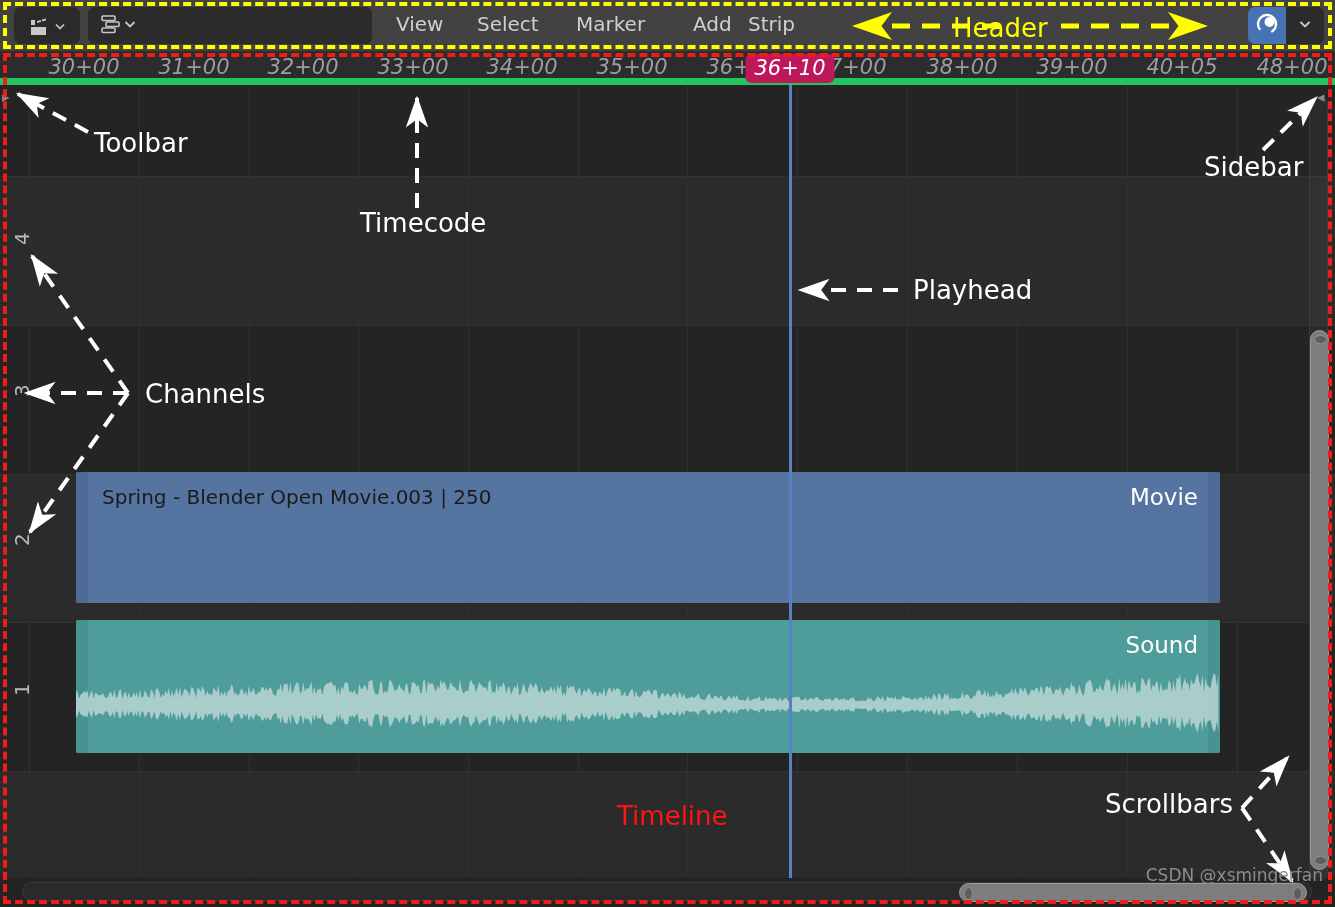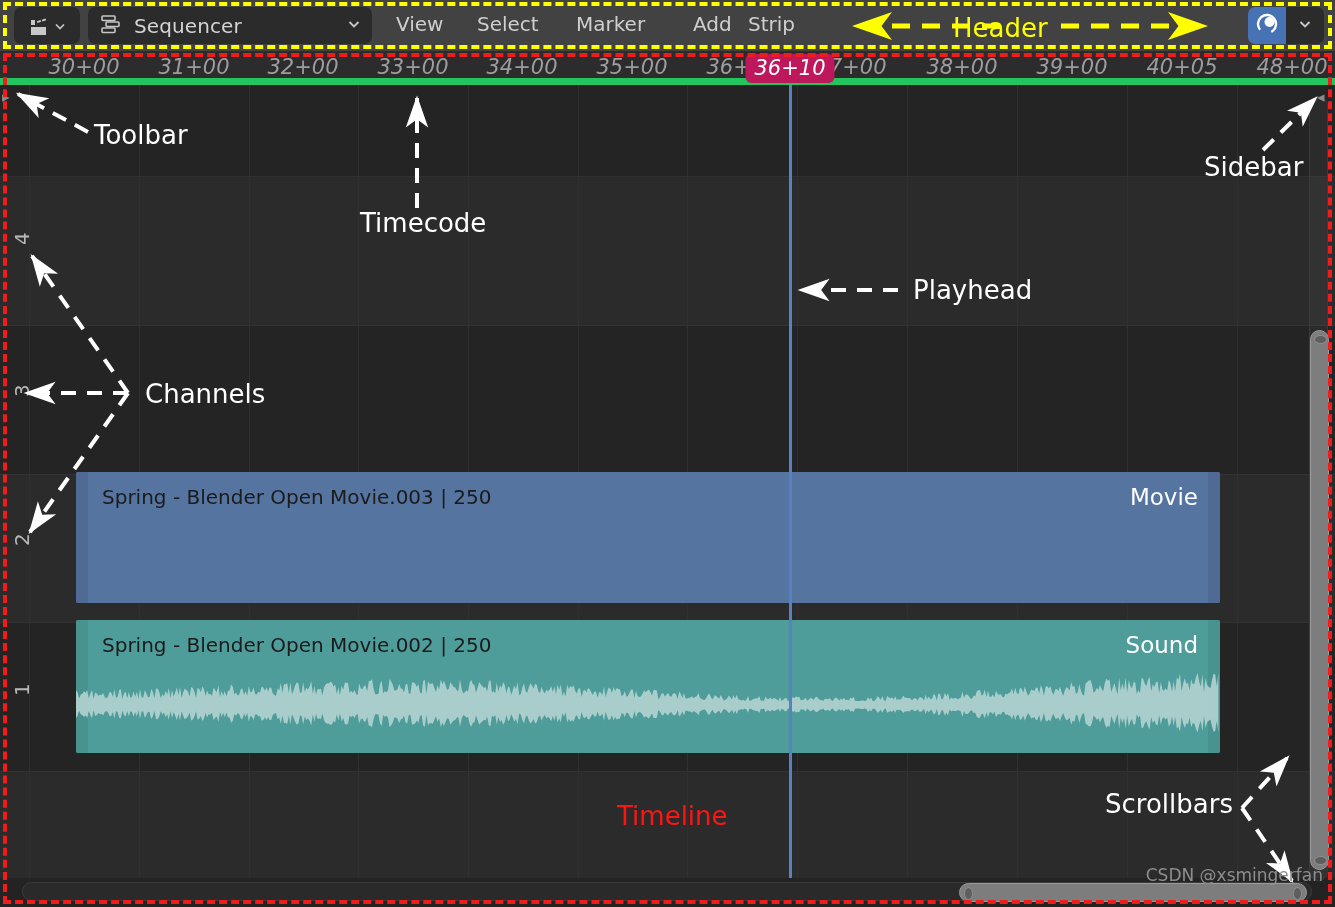--- a/index.html
+++ b/index.html
@@ -249,21 +249,20 @@
     </div>
 
     <div class="sequencer-dropdown">
       <span>
         <svg width="24" height="24" viewBox="0 0 24 24">
           <rect x="4" y="4" width="13" height="4.5" rx="1" stroke="#c8c8c8" stroke-width="1.6" fill="none"></rect>
           <rect x="8" y="10" width="13" height="4.5" rx="1" stroke="#c8c8c8" stroke-width="1.6" fill="none"></rect>
           <rect x="4" y="16" width="13" height="4.5" rx="1" stroke="#c8c8c8" stroke-width="1.6" fill="none"></rect>
         </svg>
       </span>
-      <span class="label">Sequencer</span>
       <span>
         <svg width="16" height="16" viewBox="0 0 16 16">
           <path d="M3.5 6 L8 10.5 L12.5 6" stroke="#c8c8c8" stroke-width="1.8" fill="none"></path>
         </svg>
       </span>
     </div>
 
     <div class="menu-item" id="menu-view">View</div>
     <div class="menu-item" id="menu-select">Select</div>
     <div class="menu-item" id="menu-marker">Marker</div>
@@ -338,21 +337,20 @@
       <div class="title">Spring - Blender Open Movie.003 | 250</div>
       <div class="type">Movie</div>
     </div>
 
     <div class="strip" id="strip-sound" style="left:76px; top:535px; width:1144px; height:133px;">
       <div class="handle-l"></div>
       <div class="handle-r"></div>
       <svg id="waveform" width="1144" height="133" viewBox="0 0 1144 133" style="position:absolute;left:0;top:0;">
           <path d="M0.0 70.0L1.6 72.5L3.2 78.6L4.8 74.2L6.4 73.7L8.0 71.1L9.6 72.9L11.2 70.1L12.8 78.4L14.4 73.4L16.0 70.1L17.6 79.1L19.2 72.4L20.8 73.6L22.4 75.7L24.0 74.8L25.6 74.9L27.2 72.9L28.8 77.2L30.4 78.3L32.0 76.5L33.6 72.0L35.2 72.5L36.8 77.0L38.4 69.3L40.0 78.1L41.6 76.7L43.2 70.1L44.8 69.6L46.4 78.9L48.0 73.6L49.6 71.6L51.2 78.2L52.8 72.0L54.4 77.8L56.0 76.9L57.6 71.4L59.2 76.8L60.8 71.7L62.4 78.8L64.0 69.1L65.6 77.6L67.2 77.5L68.8 70.3L70.4 73.3L72.0 77.3L73.6 77.0L75.2 68.9L76.8 71.8L78.4 78.3L80.0 68.8L81.6 68.6L83.2 71.7L84.8 77.9L86.4 74.2L88.0 76.3L89.6 70.8L91.2 74.5L92.8 68.0L94.4 78.1L96.0 70.1L97.6 76.6L99.2 72.6L100.8 67.4L102.4 74.9L104.0 67.0L105.6 77.8L107.2 72.3L108.8 68.4L110.4 70.0L112.0 71.6L113.6 76.6L115.2 67.0L116.8 68.1L118.4 71.4L120.0 77.9L121.6 67.8L123.2 69.1L124.8 72.2L126.4 66.3L128.0 69.5L129.6 76.0L131.2 70.4L132.8 74.6L134.4 73.8L136.0 76.1L137.6 67.2L139.2 70.2L140.8 71.9L142.4 65.3L144.0 77.2L145.6 71.1L147.2 75.8L148.8 70.8L150.4 76.6L152.0 70.7L153.6 70.5L155.2 64.5L156.8 66.8L158.4 74.6L160.0 72.6L161.6 75.6L163.2 74.6L164.8 69.3L166.4 68.5L168.0 75.1L169.6 71.0L171.2 75.9L172.8 66.0L174.4 72.4L176.0 71.4L177.6 67.6L179.2 74.2L180.8 74.5L182.4 71.8L184.0 72.5L185.6 67.1L187.2 67.3L188.8 70.8L190.4 67.4L192.0 71.2L193.6 67.5L195.2 67.8L196.8 73.5L198.4 74.9L200.0 75.9L201.6 68.4L203.2 70.5L204.8 63.1L206.4 73.0L208.0 64.1L209.6 64.5L211.2 62.9L212.8 73.1L214.4 62.3L216.0 74.3L217.6 70.2L219.2 65.2L220.8 62.2L222.4 63.5L224.0 72.8L225.6 72.4L227.2 62.3L228.8 71.8L230.4 67.7L232.0 69.6L233.6 66.6L235.2 60.9L236.8 74.1L238.4 66.0L240.0 74.6L241.6 69.0L243.2 69.6L244.8 68.6L246.4 75.3L248.0 67.3L249.6 64.5L251.2 63.2L252.8 63.6L254.4 61.7L256.0 62.7L257.6 66.4L259.2 64.6L260.8 74.1L262.4 67.2L264.0 75.3L265.6 65.8L267.2 70.1L268.8 62.8L270.4 62.4L272.0 63.2L273.6 72.9L275.2 70.7L276.8 72.9L278.4 69.8L280.0 73.7L281.6 74.9L283.2 63.4L284.8 68.5L286.4 69.2L288.0 65.8L289.6 65.7L291.2 71.4L292.8 60.9L294.4 60.9L296.0 59.0L297.6 68.7L299.2 74.3L300.8 74.3L302.4 74.0L304.0 63.9L305.6 60.6L307.2 73.6L308.8 71.1L310.4 72.6L312.0 70.3L313.6 59.1L315.2 61.4L316.8 64.8L318.4 70.5L320.0 70.5L321.6 68.9L323.2 63.8L324.8 68.3L326.4 69.1L328.0 72.6L329.6 64.8L331.2 63.4L332.8 73.6L334.4 73.8L336.0 62.3L337.6 62.5L339.2 63.6L340.8 67.0L342.4 64.3L344.0 72.4L345.6 73.5L347.2 60.9L348.8 59.7L350.4 74.1L352.0 61.2L353.6 64.0L355.2 63.7L356.8 63.3L358.4 67.9L360.0 72.0L361.6 65.3L363.2 69.6L364.8 59.2L366.4 64.5L368.0 60.7L369.6 65.6L371.2 69.9L372.8 68.7L374.4 62.3L376.0 64.6L377.6 66.9L379.2 67.5L380.8 70.6L382.4 70.7L384.0 59.6L385.6 68.8L387.2 73.4L388.8 72.3L390.4 70.3L392.0 71.5L393.6 63.0L395.2 59.7L396.8 64.1L398.4 64.9L400.0 72.8L401.6 67.6L403.2 62.0L404.8 64.5L406.4 66.2L408.0 68.0L409.6 67.0L411.2 71.5L412.8 61.4L414.4 59.9L416.0 72.6L417.6 71.2L419.2 73.3L420.8 62.4L422.4 71.4L424.0 65.2L425.6 67.8L427.2 62.0L428.8 65.3L430.4 73.5L432.0 66.4L433.6 67.5L435.2 74.8L436.8 70.4L438.4 65.4L440.0 69.2L441.6 62.2L443.2 75.2L444.8 73.9L446.4 67.3L448.0 63.5L449.6 71.1L451.2 73.0L452.8 67.2L454.4 63.3L456.0 65.5L457.6 68.6L459.2 63.4L460.8 65.0L462.4 71.2L464.0 72.9L465.6 66.7L467.2 71.2L468.8 73.5L470.4 69.4L472.0 71.4L473.6 69.5L475.2 66.1L476.8 72.1L478.4 66.3L480.0 74.2L481.6 64.6L483.2 69.7L484.8 64.6L486.4 76.0L488.0 71.7L489.6 76.5L491.2 64.7L492.8 69.1L494.4 65.7L496.0 67.6L497.6 65.6L499.2 71.0L500.8 73.4L502.4 68.7L504.0 68.1L505.6 77.0L507.2 71.0L508.8 69.7L510.4 72.4L512.0 68.3L513.6 68.9L515.2 72.2L516.8 75.0L518.4 71.6L520.0 71.8L521.6 77.5L523.2 72.1L524.8 72.5L526.4 75.1L528.0 66.5L529.6 77.3L531.2 71.4L532.8 67.4L534.4 68.7L536.0 73.1L537.6 67.2L539.2 71.0L540.8 68.1L542.4 69.1L544.0 69.5L545.6 75.9L547.2 75.0L548.8 71.1L550.4 76.4L552.0 76.0L553.6 72.2L555.2 69.6L556.8 69.6L558.4 78.1L560.0 70.7L561.6 75.9L563.2 77.1L564.8 76.4L566.4 74.1L568.0 70.4L569.6 72.0L571.2 70.8L572.8 69.4L574.4 71.9L576.0 75.4L577.6 70.0L579.2 70.0L580.8 70.4L582.4 79.3L584.0 77.3L585.6 73.4L587.2 72.9L588.8 76.4L590.4 74.8L592.0 73.0L593.6 75.8L595.2 77.1L596.8 74.0L598.4 72.9L600.0 74.5L601.6 79.0L603.2 71.6L604.8 73.9L606.4 77.9L608.0 73.0L609.6 78.5L611.2 78.5L612.8 77.7L614.4 77.5L616.0 76.2L617.6 78.3L619.2 77.0L620.8 75.9L622.4 73.1L624.0 77.9L625.6 78.9L627.2 79.8L628.8 79.9L630.4 77.7L632.0 74.4L633.6 73.7L635.2 77.8L636.8 79.3L638.4 75.5L640.0 75.7L641.6 77.5L643.2 78.5L644.8 75.1L646.4 78.1L648.0 80.7L649.6 79.7L651.2 78.3L652.8 75.6L654.4 77.2L656.0 79.6L657.6 74.9L659.2 78.8L660.8 74.8L662.4 79.4L664.0 79.7L665.6 80.4L667.2 79.7L668.8 81.1L670.4 79.8L672.0 76.1L673.6 81.1L675.2 80.5L676.8 79.2L678.4 78.8L680.0 78.2L681.6 78.5L683.2 76.0L684.8 80.7L686.4 80.4L688.0 81.1L689.6 76.6L691.2 79.1L692.8 78.9L694.4 77.6L696.0 79.6L697.6 78.1L699.2 78.5L700.8 79.6L702.4 80.8L704.0 77.1L705.6 80.9L707.2 79.8L708.8 78.3L710.4 77.9L712.0 81.1L713.6 81.1L715.2 80.2L716.8 76.9L718.4 78.1L720.0 76.6L721.6 77.3L723.2 76.7L724.8 80.3L726.4 80.1L728.0 79.6L729.6 77.7L731.2 80.8L732.8 79.7L734.4 77.7L736.0 78.6L737.6 79.9L739.2 77.5L740.8 76.8L742.4 78.4L744.0 79.9L745.6 80.0L747.2 81.1L748.8 78.9L750.4 78.7L752.0 79.6L753.6 77.9L755.2 80.2L756.8 81.1L758.4 78.6L760.0 77.5L761.6 78.8L763.2 80.6L764.8 78.5L766.4 79.8L768.0 77.7L769.6 80.2L771.2 79.6L772.8 80.4L774.4 77.7L776.0 78.5L777.6 77.1L779.2 81.1L780.8 81.1L782.4 81.1L784.0 80.9L785.6 80.5L787.2 80.6L788.8 81.1L790.4 80.4L792.0 77.2L793.6 79.5L795.2 77.8L796.8 80.9L798.4 81.1L800.0 79.0L801.6 76.2L803.2 77.7L804.8 79.7L806.4 76.0L808.0 80.3L809.6 81.1L811.2 76.1L812.8 77.4L814.4 78.3L816.0 77.2L817.6 79.5L819.2 76.2L820.8 79.9L822.4 79.0L824.0 79.7L825.6 78.4L827.2 75.8L828.8 77.5L830.4 77.7L832.0 78.2L833.6 77.7L835.2 79.7L836.8 79.7L838.4 77.9L840.0 78.4L841.6 80.3L843.2 77.6L844.8 77.3L846.4 78.1L848.0 80.8L849.6 74.7L851.2 79.2L852.8 76.4L854.4 79.3L856.0 78.7L857.6 74.1L859.2 75.4L860.8 80.4L862.4 73.3L864.0 74.0L865.6 79.5L867.2 78.6L868.8 72.8L870.4 76.4L872.0 72.9L873.6 79.9L875.2 77.5L876.8 78.8L878.4 78.2L880.0 78.1L881.6 79.2L883.2 78.6L884.8 77.7L886.4 71.5L888.0 78.0L889.6 74.6L891.2 74.6L892.8 76.0L894.4 78.4L896.0 78.7L897.6 75.5L899.2 76.5L900.8 71.4L902.4 70.1L904.0 70.3L905.6 75.4L907.2 74.4L908.8 69.5L910.4 77.2L912.0 70.8L913.6 76.8L915.2 76.7L916.8 74.4L918.4 77.5L920.0 70.8L921.6 74.0L923.2 74.7L924.8 73.9L926.4 77.1L928.0 77.3L929.6 73.4L931.2 74.4L932.8 72.9L934.4 72.2L936.0 68.2L937.6 74.3L939.2 67.4L940.8 72.9L942.4 74.2L944.0 67.8L945.6 68.7L947.2 72.6L948.8 66.7L950.4 71.6L952.0 75.7L953.6 73.6L955.2 69.4L956.8 70.3L958.4 71.1L960.0 67.4L961.6 68.1L963.2 73.6L964.8 64.9L966.4 69.1L968.0 75.7L969.6 67.0L971.2 65.9L972.8 68.6L974.4 66.0L976.0 71.9L977.6 74.7L979.2 69.4L980.8 69.1L982.4 70.9L984.0 66.4L985.6 72.1L987.2 75.8L988.8 70.6L990.4 67.3L992.0 68.3L993.6 70.6L995.2 62.1L996.8 67.1L998.4 65.4L1000.0 73.9L1001.6 72.5L1003.2 64.2L1004.8 70.1L1006.4 74.6L1008.0 75.5L1009.6 63.6L1011.2 62.1L1012.8 60.4L1014.4 60.0L1016.0 64.5L1017.6 72.7L1019.2 71.2L1020.8 67.8L1022.4 69.9L1024.0 64.7L1025.6 69.1L1027.2 71.3L1028.8 63.2L1030.4 58.4L1032.0 60.8L1033.6 59.5L1035.2 72.2L1036.8 67.5L1038.4 63.1L1040.0 69.3L1041.6 74.6L1043.2 57.7L1044.8 70.8L1046.4 63.3L1048.0 70.0L1049.6 57.4L1051.2 72.7L1052.8 59.9L1054.4 66.1L1056.0 68.6L1057.6 62.1L1059.2 62.6L1060.8 74.0L1062.4 70.3L1064.0 73.0L1065.6 57.8L1067.2 58.7L1068.8 63.7L1070.4 66.0L1072.0 59.9L1073.6 57.1L1075.2 71.2L1076.8 63.9L1078.4 67.3L1080.0 62.2L1081.6 61.5L1083.2 73.3L1084.8 62.1L1086.4 69.4L1088.0 70.7L1089.6 68.2L1091.2 70.4L1092.8 59.9L1094.4 62.9L1096.0 72.1L1097.6 60.9L1099.2 71.3L1100.8 57.5L1102.4 59.7L1104.0 53.8L1105.6 71.1L1107.2 63.2L1108.8 58.3L1110.4 64.1L1112.0 62.5L1113.6 70.5L1115.2 59.2L1116.8 64.2L1118.4 63.4L1120.0 57.0L1121.6 52.9L1123.2 61.9L1124.8 66.6L1126.4 54.3L1128.0 72.2L1129.6 58.1L1131.2 65.2L1132.8 66.7L1134.4 68.3L1136.0 60.1L1137.6 53.8L1139.2 54.5L1140.8 66.2L1142.4 53.0L1142.4 112.4L1140.8 101.2L1139.2 111.1L1137.6 111.8L1136.0 106.4L1134.4 99.5L1132.8 100.8L1131.2 102.1L1129.6 108.0L1128.0 96.1L1126.4 111.3L1124.8 100.9L1123.2 104.8L1121.6 112.5L1120.0 109.0L1118.4 103.6L1116.8 102.9L1115.2 107.2L1113.6 97.6L1112.0 104.3L1110.4 103.0L1108.8 107.9L1107.2 103.7L1105.6 97.0L1104.0 111.7L1102.4 106.7L1100.8 108.6L1099.2 96.8L1097.6 105.7L1096.0 96.2L1094.4 104.0L1092.8 106.5L1091.2 97.6L1089.6 99.5L1088.0 97.4L1086.4 98.5L1084.8 104.7L1083.2 95.2L1081.6 105.2L1080.0 104.6L1078.4 100.3L1076.8 103.1L1075.2 97.0L1073.6 108.9L1072.0 106.6L1070.4 101.3L1068.8 103.3L1067.2 107.6L1065.6 108.3L1064.0 95.4L1062.4 97.7L1060.8 94.6L1059.2 104.3L1057.6 104.7L1056.0 99.1L1054.4 101.3L1052.8 106.5L1051.2 95.7L1049.6 108.7L1048.0 98.0L1046.4 103.6L1044.8 97.3L1043.2 108.4L1041.6 94.1L1040.0 98.6L1038.4 103.8L1036.8 100.1L1035.2 96.1L1033.6 106.9L1032.0 105.8L1030.4 107.8L1028.8 103.7L1027.2 96.9L1025.6 98.7L1024.0 102.5L1022.4 98.0L1020.8 99.9L1019.2 97.0L1017.6 95.7L1016.0 102.7L1014.4 106.5L1012.8 106.2L1011.2 104.7L1009.6 103.4L1008.0 93.3L1006.4 94.1L1004.8 97.9L1003.2 102.9L1001.6 95.8L1000.0 94.6L998.4 101.9L996.8 100.5L995.2 104.7L993.6 97.5L992.0 99.4L990.4 100.2L988.8 97.4L987.2 93.1L985.6 96.2L984.0 101.0L982.4 97.2L980.8 98.8L979.2 98.5L977.6 94.0L976.0 96.4L974.4 101.4L972.8 99.2L971.2 101.4L969.6 100.5L968.0 93.1L966.4 98.7L964.8 102.3L963.2 94.9L961.6 99.6L960.0 100.2L958.4 97.0L956.8 97.7L955.2 98.5L953.6 94.9L952.0 93.2L950.4 96.6L948.8 100.8L947.2 95.8L945.6 99.1L944.0 99.9L942.4 94.4L940.8 95.5L939.2 100.2L937.6 94.3L936.0 99.5L934.4 96.1L932.8 95.5L931.2 94.2L929.6 95.1L928.0 91.8L926.4 91.9L924.8 94.7L923.2 94.0L921.6 94.6L920.0 97.3L918.4 91.6L916.8 94.2L915.2 92.3L913.6 92.2L912.0 97.3L910.4 91.9L908.8 98.4L907.2 94.3L905.6 93.4L904.0 97.8L902.4 97.9L900.8 96.8L899.2 92.5L897.6 93.3L896.0 90.6L894.4 90.8L892.8 92.9L891.2 94.0L889.6 94.0L888.0 91.1L886.4 96.7L884.8 91.4L883.2 90.6L881.6 90.2L880.0 91.1L878.4 91.0L876.8 90.5L875.2 91.6L873.6 89.6L872.0 95.5L870.4 92.5L868.8 95.6L867.2 90.7L865.6 89.9L864.0 94.6L862.4 95.2L860.8 89.1L859.2 93.4L857.6 94.5L856.0 90.6L854.4 90.1L852.8 92.5L851.2 90.2L849.6 93.9L848.0 88.8L846.4 91.1L844.8 91.8L843.2 91.5L841.6 89.2L840.0 90.9L838.4 91.3L836.8 89.8L835.2 89.7L833.6 91.4L832.0 91.0L830.4 91.5L828.8 91.6L827.2 93.1L825.6 90.9L824.0 89.7L822.4 90.3L820.8 89.6L819.2 92.7L817.6 89.9L816.0 91.9L814.4 90.9L812.8 91.7L811.2 92.7L809.6 88.5L808.0 89.2L806.4 92.9L804.8 89.7L803.2 91.4L801.6 92.7L800.0 90.3L798.4 88.5L796.8 88.7L795.2 91.3L793.6 89.9L792.0 91.9L790.4 89.1L788.8 88.5L787.2 88.9L785.6 89.1L784.0 88.7L782.4 88.5L780.8 88.5L779.2 88.5L777.6 91.9L776.0 90.8L774.4 91.5L772.8 89.1L771.2 89.8L769.6 89.3L768.0 91.4L766.4 89.6L764.8 90.8L763.2 89.0L761.6 90.5L760.0 91.6L758.4 90.7L756.8 88.5L755.2 89.3L753.6 91.3L752.0 89.8L750.4 90.6L748.8 90.4L747.2 88.6L745.6 89.5L744.0 89.6L742.4 90.9L740.8 92.2L739.2 91.6L737.6 89.6L736.0 90.6L734.4 91.5L732.8 89.8L731.2 88.8L729.6 91.5L728.0 89.8L726.4 89.4L724.8 89.2L723.2 92.3L721.6 91.8L720.0 92.4L718.4 91.1L716.8 92.1L715.2 89.3L713.6 88.5L712.0 88.5L710.4 91.2L708.8 90.9L707.2 89.6L705.6 88.7L704.0 91.9L702.4 88.8L700.8 89.8L699.2 90.8L697.6 91.1L696.0 89.8L694.4 91.5L692.8 90.4L691.2 90.2L689.6 92.3L688.0 88.5L686.4 89.1L684.8 88.9L683.2 92.9L681.6 90.8L680.0 91.0L678.4 90.5L676.8 90.1L675.2 89.1L673.6 88.5L672.0 92.8L670.4 89.6L668.8 88.5L667.2 89.8L665.6 89.1L664.0 89.7L662.4 90.0L660.8 93.9L659.2 90.5L657.6 93.8L656.0 89.8L654.4 91.8L652.8 93.2L651.2 90.9L649.6 89.7L648.0 88.9L646.4 91.1L644.8 93.7L643.2 90.7L641.6 91.6L640.0 93.2L638.4 93.3L636.8 90.1L635.2 91.3L633.6 94.8L632.0 94.2L630.4 91.4L628.8 89.6L627.2 89.7L625.6 90.4L624.0 91.2L622.4 95.3L620.8 93.0L619.2 92.0L617.6 90.9L616.0 92.7L614.4 91.6L612.8 91.4L611.2 90.7L609.6 90.7L608.0 95.4L606.4 91.2L604.8 94.7L603.2 96.6L601.6 90.3L600.0 94.2L598.4 95.5L596.8 94.5L595.2 91.9L593.6 93.0L592.0 95.4L590.4 93.9L588.8 92.6L587.2 95.5L585.6 95.0L584.0 91.8L582.4 90.1L580.8 97.7L579.2 97.9L577.6 98.0L576.0 93.4L574.4 96.3L572.8 98.5L571.2 97.3L569.6 96.3L568.0 97.7L566.4 94.5L564.8 92.5L563.2 91.9L561.6 92.9L560.0 97.4L558.4 91.1L556.8 98.3L555.2 98.3L553.6 96.1L552.0 92.9L550.4 92.6L548.8 97.0L547.2 93.7L545.6 92.9L544.0 98.4L542.4 98.7L540.8 99.6L539.2 97.1L537.6 100.4L536.0 95.3L534.4 99.1L532.8 100.2L531.2 96.8L529.6 91.8L528.0 101.0L526.4 93.6L524.8 95.8L523.2 96.2L521.6 91.6L520.0 96.5L518.4 96.6L516.8 93.7L515.2 96.1L513.6 98.9L512.0 99.4L510.4 95.9L508.8 98.2L507.2 97.1L505.6 92.0L504.0 99.6L502.4 99.1L500.8 95.1L499.2 97.1L497.6 101.7L496.0 100.0L494.4 101.7L492.8 98.7L491.2 102.4L489.6 92.4L488.0 96.5L486.4 92.9L484.8 102.6L483.2 98.2L481.6 102.6L480.0 94.4L478.4 101.1L476.8 96.1L475.2 101.3L473.6 98.4L472.0 96.8L470.4 98.5L468.8 95.0L467.2 96.9L465.6 100.8L464.0 95.5L462.4 96.9L460.8 102.2L459.2 103.6L457.6 99.1L456.0 101.8L454.4 103.6L452.8 100.3L451.2 95.5L449.6 97.0L448.0 103.5L446.4 100.3L444.8 94.7L443.2 93.6L441.6 104.6L440.0 98.7L438.4 101.8L436.8 97.7L435.2 93.9L433.6 100.1L432.0 101.1L430.4 95.0L428.8 101.9L427.2 104.7L425.6 99.9L424.0 102.1L422.4 96.8L420.8 104.4L419.2 95.1L417.6 97.0L416.0 95.8L414.4 106.5L412.8 105.3L411.2 96.7L409.6 100.5L408.0 99.7L406.4 101.2L404.8 102.7L403.2 104.8L401.6 100.0L400.0 95.6L398.4 102.3L396.8 103.0L395.2 106.7L393.6 103.9L392.0 96.7L390.4 97.7L388.8 96.0L387.2 95.1L385.6 99.0L384.0 106.8L382.4 97.4L380.8 97.5L379.2 100.1L377.6 100.6L376.0 102.6L374.4 104.5L372.8 99.1L371.2 98.1L369.6 101.7L368.0 105.9L366.4 102.7L364.8 107.1L363.2 98.3L361.6 102.0L360.0 96.3L358.4 99.7L356.8 103.7L355.2 103.3L353.6 103.0L352.0 105.4L350.4 94.5L348.8 106.7L347.2 105.7L345.6 95.0L344.0 95.9L342.4 102.9L340.8 100.5L339.2 103.4L337.6 104.3L336.0 104.5L334.4 94.8L332.8 95.0L331.2 103.6L329.6 102.4L328.0 95.8L326.4 98.7L324.8 99.5L323.2 103.2L321.6 98.9L320.0 97.6L318.4 97.6L316.8 102.4L315.2 105.3L313.6 107.2L312.0 97.7L310.4 95.8L308.8 97.1L307.2 94.9L305.6 105.9L304.0 103.2L302.4 94.5L300.8 94.3L299.2 94.3L297.6 99.1L296.0 107.4L294.4 105.7L292.8 105.7L291.2 96.8L289.6 101.6L288.0 101.6L286.4 98.6L284.8 99.2L283.2 103.5L281.6 93.8L280.0 94.9L278.4 98.2L276.8 95.5L275.2 97.3L273.6 95.5L272.0 103.8L270.4 104.4L268.8 104.1L267.2 97.9L265.6 101.6L264.0 93.5L262.4 100.4L260.8 94.5L259.2 102.6L257.6 101.0L256.0 104.2L254.4 105.0L252.8 103.4L251.2 103.8L249.6 102.7L248.0 100.2L246.4 93.5L244.8 99.2L243.2 98.3L241.6 98.9L240.0 94.0L238.4 101.4L236.8 94.5L235.2 105.7L233.6 100.9L232.0 98.3L230.4 99.9L228.8 96.5L227.2 104.5L225.6 95.9L224.0 95.6L222.4 103.5L220.8 104.6L219.2 102.0L217.6 97.8L216.0 94.3L214.4 104.6L212.8 95.4L211.2 104.0L209.6 102.7L208.0 103.0L206.4 95.4L204.8 103.8L203.2 97.6L201.6 99.3L200.0 93.0L198.4 93.8L196.8 95.0L195.2 99.9L193.6 100.1L192.0 96.9L190.4 100.1L188.8 97.3L187.2 100.3L185.6 100.5L184.0 95.9L182.4 96.5L180.8 94.2L179.2 94.4L177.6 100.0L176.0 96.8L174.4 95.9L172.8 101.3L171.2 92.9L169.6 97.1L168.0 93.6L166.4 99.3L164.8 98.6L163.2 94.1L161.6 93.2L160.0 95.7L158.4 94.1L156.8 100.7L155.2 102.7L153.6 97.6L152.0 97.4L150.4 92.4L148.8 97.3L147.2 93.0L145.6 97.0L144.0 91.8L142.4 102.0L140.8 96.4L139.2 97.8L137.6 100.3L136.0 92.8L134.4 94.7L132.8 94.0L131.2 97.6L129.6 92.9L128.0 98.4L126.4 101.1L124.8 96.1L123.2 98.7L121.6 99.8L120.0 91.3L118.4 96.8L116.8 99.6L115.2 100.5L113.6 92.4L112.0 96.6L110.4 98.0L108.8 99.3L107.2 96.1L105.6 91.3L104.0 100.5L102.4 93.8L100.8 100.2L99.2 95.7L97.6 92.3L96.0 97.9L94.4 91.1L92.8 99.7L91.2 94.2L89.6 97.3L88.0 92.6L86.4 94.4L84.8 91.2L83.2 96.5L81.6 99.2L80.0 99.0L78.4 90.9L76.8 96.4L75.2 98.9L73.6 92.1L72.0 91.8L70.4 95.2L68.8 97.7L67.2 91.6L65.6 91.5L64.0 98.7L62.4 90.5L60.8 96.5L59.2 92.2L57.6 96.8L56.0 92.1L54.4 91.3L52.8 96.2L51.2 91.0L49.6 96.6L48.0 94.9L46.4 90.4L44.8 98.3L43.2 97.9L41.6 92.3L40.0 91.1L38.4 98.6L36.8 92.0L35.2 95.9L33.6 96.3L32.0 92.4L30.4 90.9L28.8 91.9L27.2 95.5L25.6 93.8L24.0 93.9L22.4 93.1L20.8 94.9L19.2 96.0L17.6 90.3L16.0 97.9L14.4 95.1L12.8 90.8L11.2 97.9L9.6 95.5L8.0 97.1L6.4 94.9L4.8 94.4L3.2 90.7L1.6 95.8L0.0 97.9Z" fill="#b9d6d4" opacity="0.85"></path>
         </svg>
-      <div class="title">Spring - Blender Open Movie.002 | 250</div>
       <div class="type">Sound</div>
     </div>
 
     <div id="playhead-line" style="left:789px"></div>
   </div>
 
   <div id="vscroll">
     <div class="thumb">
       <div class="grip-top"></div>
       <div class="grip-bot"></div>
@@ -409,21 +407,21 @@
       <line x1="128" y1="393" x2="30" y2="532" stroke="#ffffff" stroke-width="4" stroke-dasharray="15 11" marker-end="url(#ah-w)"></line>
     </g>
 
     <g>
       <line x1="1242" y1="808" x2="1288" y2="757" stroke="#ffffff" stroke-width="4" stroke-dasharray="15 11" marker-end="url(#ah-w)"></line>
       <line x1="1242" y1="808" x2="1292" y2="881" stroke="#ffffff" stroke-width="4" stroke-dasharray="15 11" marker-end="url(#ah-w)"></line>
     </g>
   </svg>
 
   <div class="anno-label" style="left:953px;  top:13px; color:#ffff00;">Header</div>
-  <div class="anno-label" style="left:94px;   top:120px;">Toolbar</div>
+  <div class="anno-label" style="left:94px;   top:128px;">Toolbar</div>
   <div class="anno-label" style="left:1204px; top:152px;">Sidebar</div>
   <div class="anno-label" style="left:360px;  top:208px;">Timecode</div>
   <div class="anno-label" style="left:913px;  top:275px;">Playhead</div>
   <div class="anno-label" style="left:145px;  top:379px;">Channels</div>
   <div class="anno-label red" style="left:617px; top:801px;">Timeline</div>
   <div class="anno-label" style="left:1105px; top:789px;">Scrollbars</div>
 
   <div id="watermark">CSDN @xsmingerfan</div>
 </div>
 

